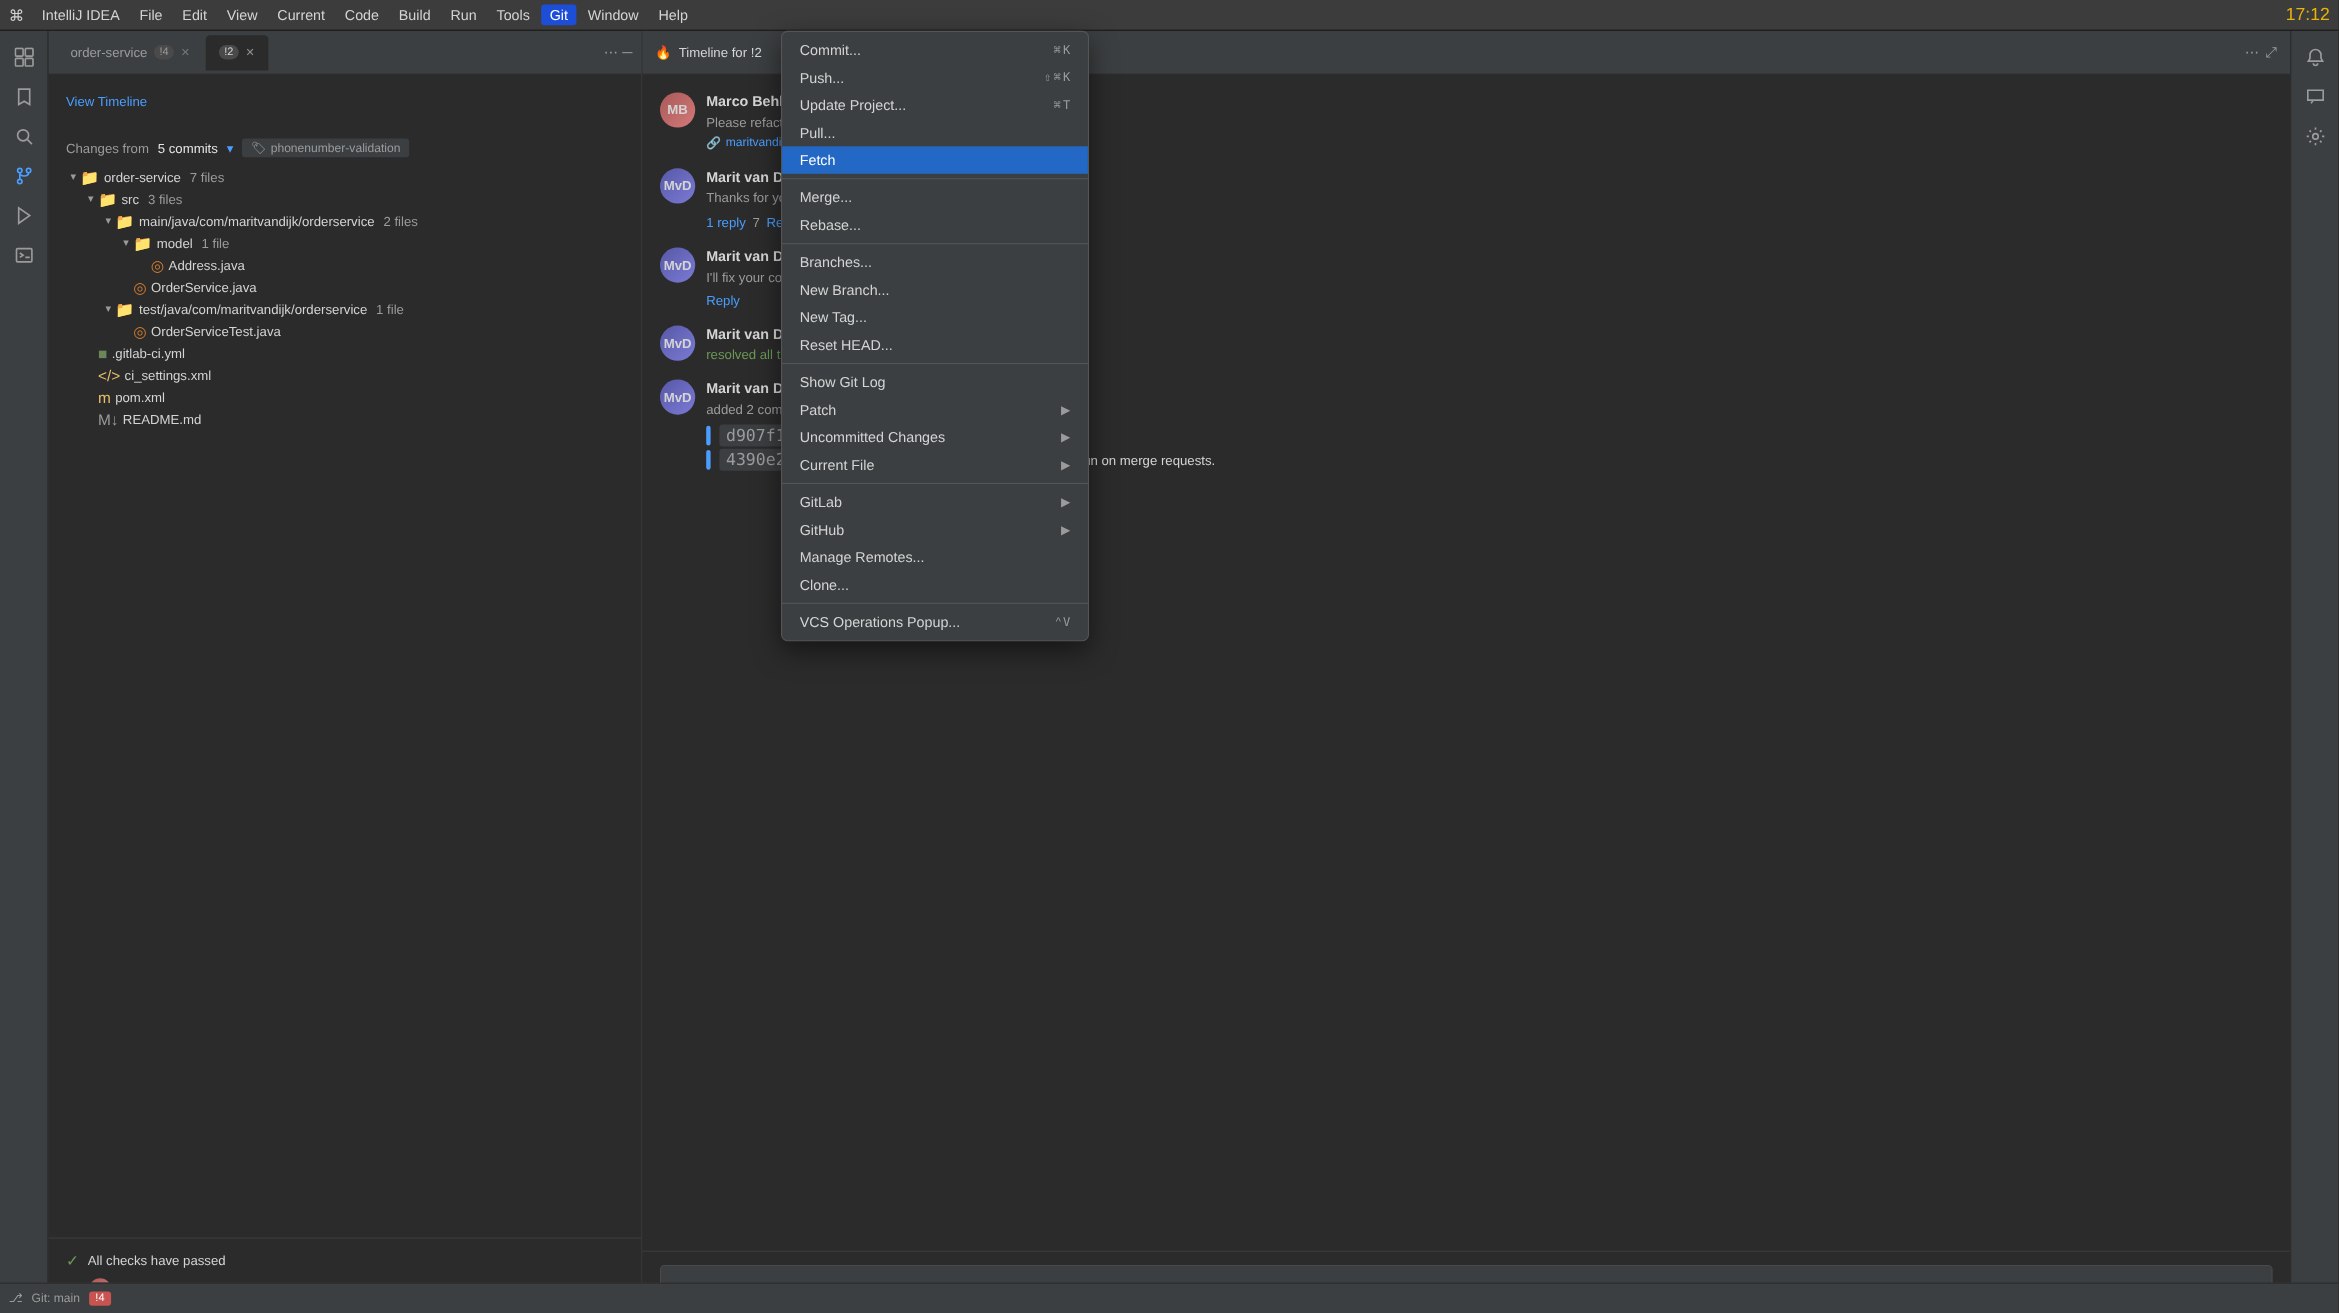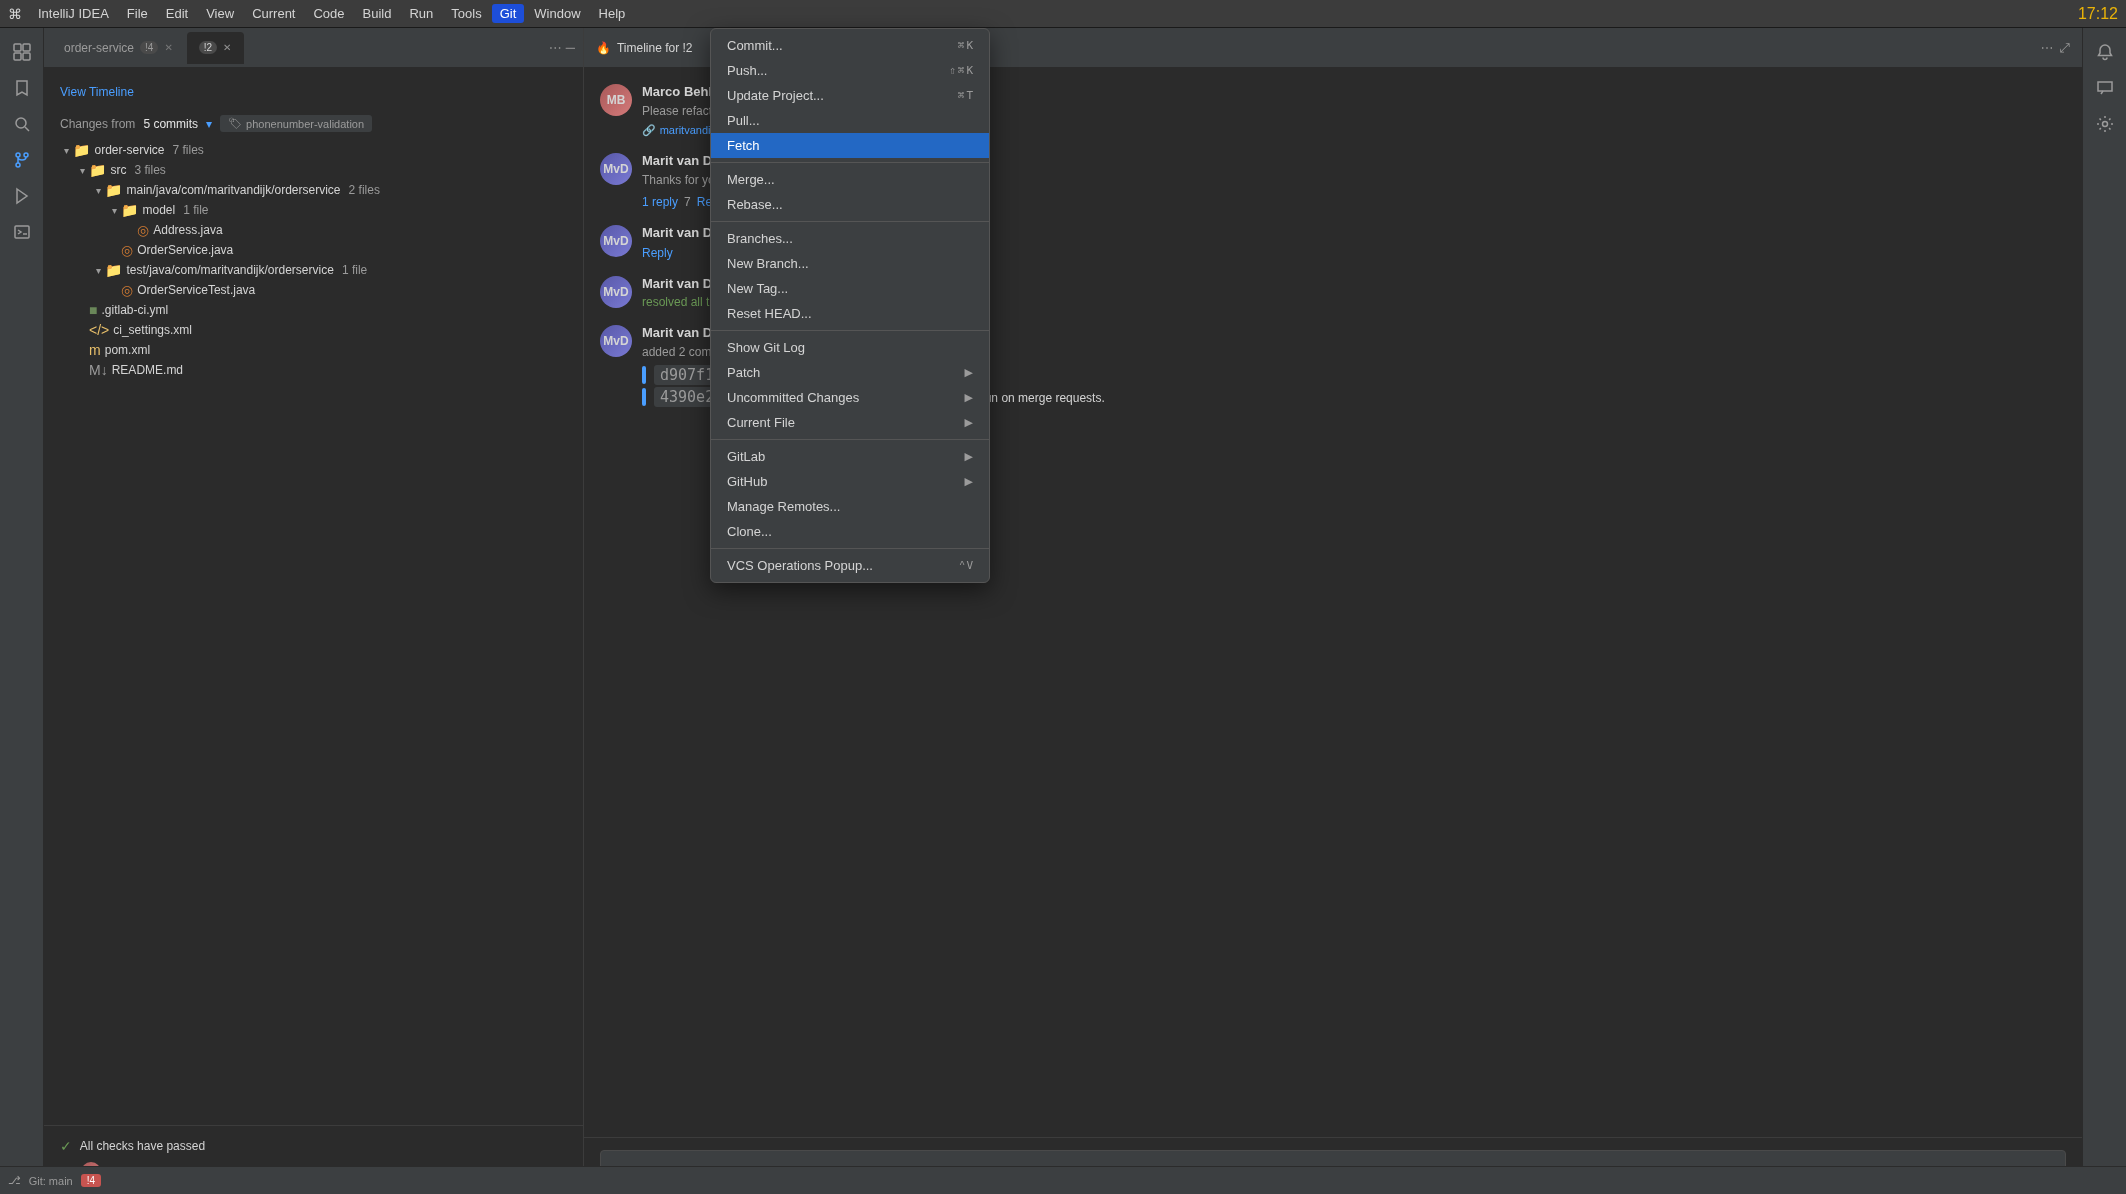--- a/index.html
+++ b/index.html
@@ -164,21 +164,21 @@
       margin-bottom: 8px;
     }
     .view-timeline-link {
       color: #4a9eff;
       font-size: 12px;
       cursor: pointer;
     }
 
     
     .changes-section {
-      margin-top: 16px;
+      margin-top: 27px;
     }
     .changes-header {
       display: flex;
       align-items: center;
       gap: 8px;
       margin-bottom: 8px;
       font-size: 12px;
       color: #9b9b9b;
     }
     .changes-header .commits-link {
@@ -693,20 +693,21 @@
             </div>
           </div>
         </div>
 
         <div class="comment-item">
           <div class="comment-avatar avatar-mvd">MvD</div>
           <div class="comment-body">
             <div class="comment-header">
               <span class="comment-author">Marit van Dijk</span>
             </div>
+            <div class="comment-text">I'll fix your co</div>
             <div class="reply-section">
               <span class="reply-btn">Reply</span>
             </div>
           </div>
         </div>
 
         <div class="comment-item">
           <div class="comment-avatar avatar-mvd">MvD</div>
           <div class="comment-body">
             <div class="comment-header">

